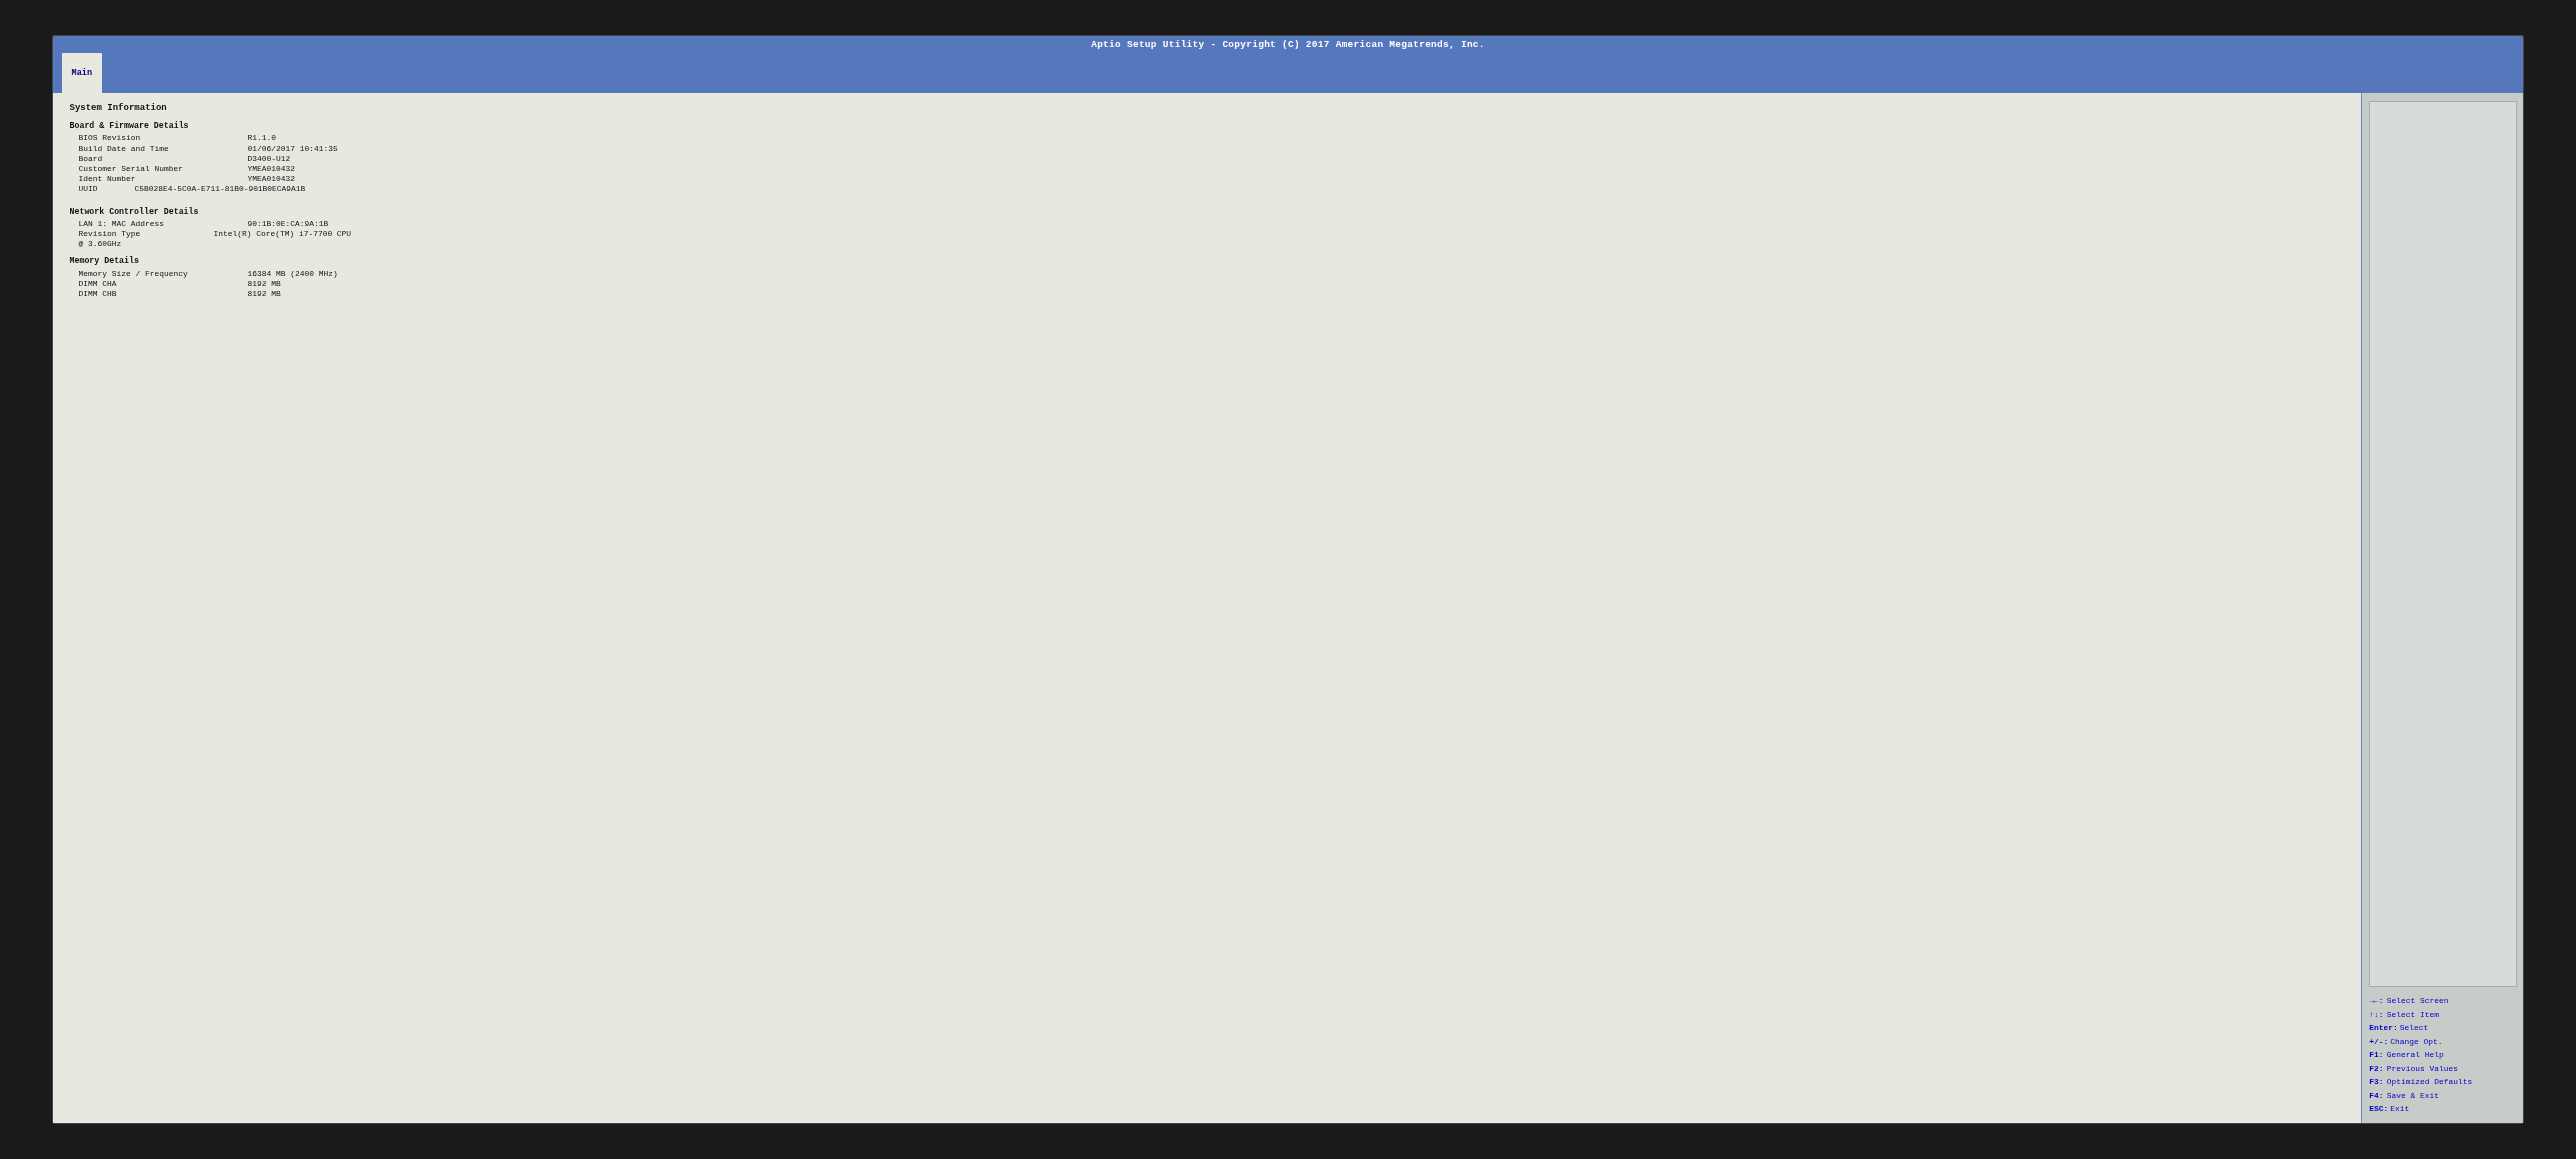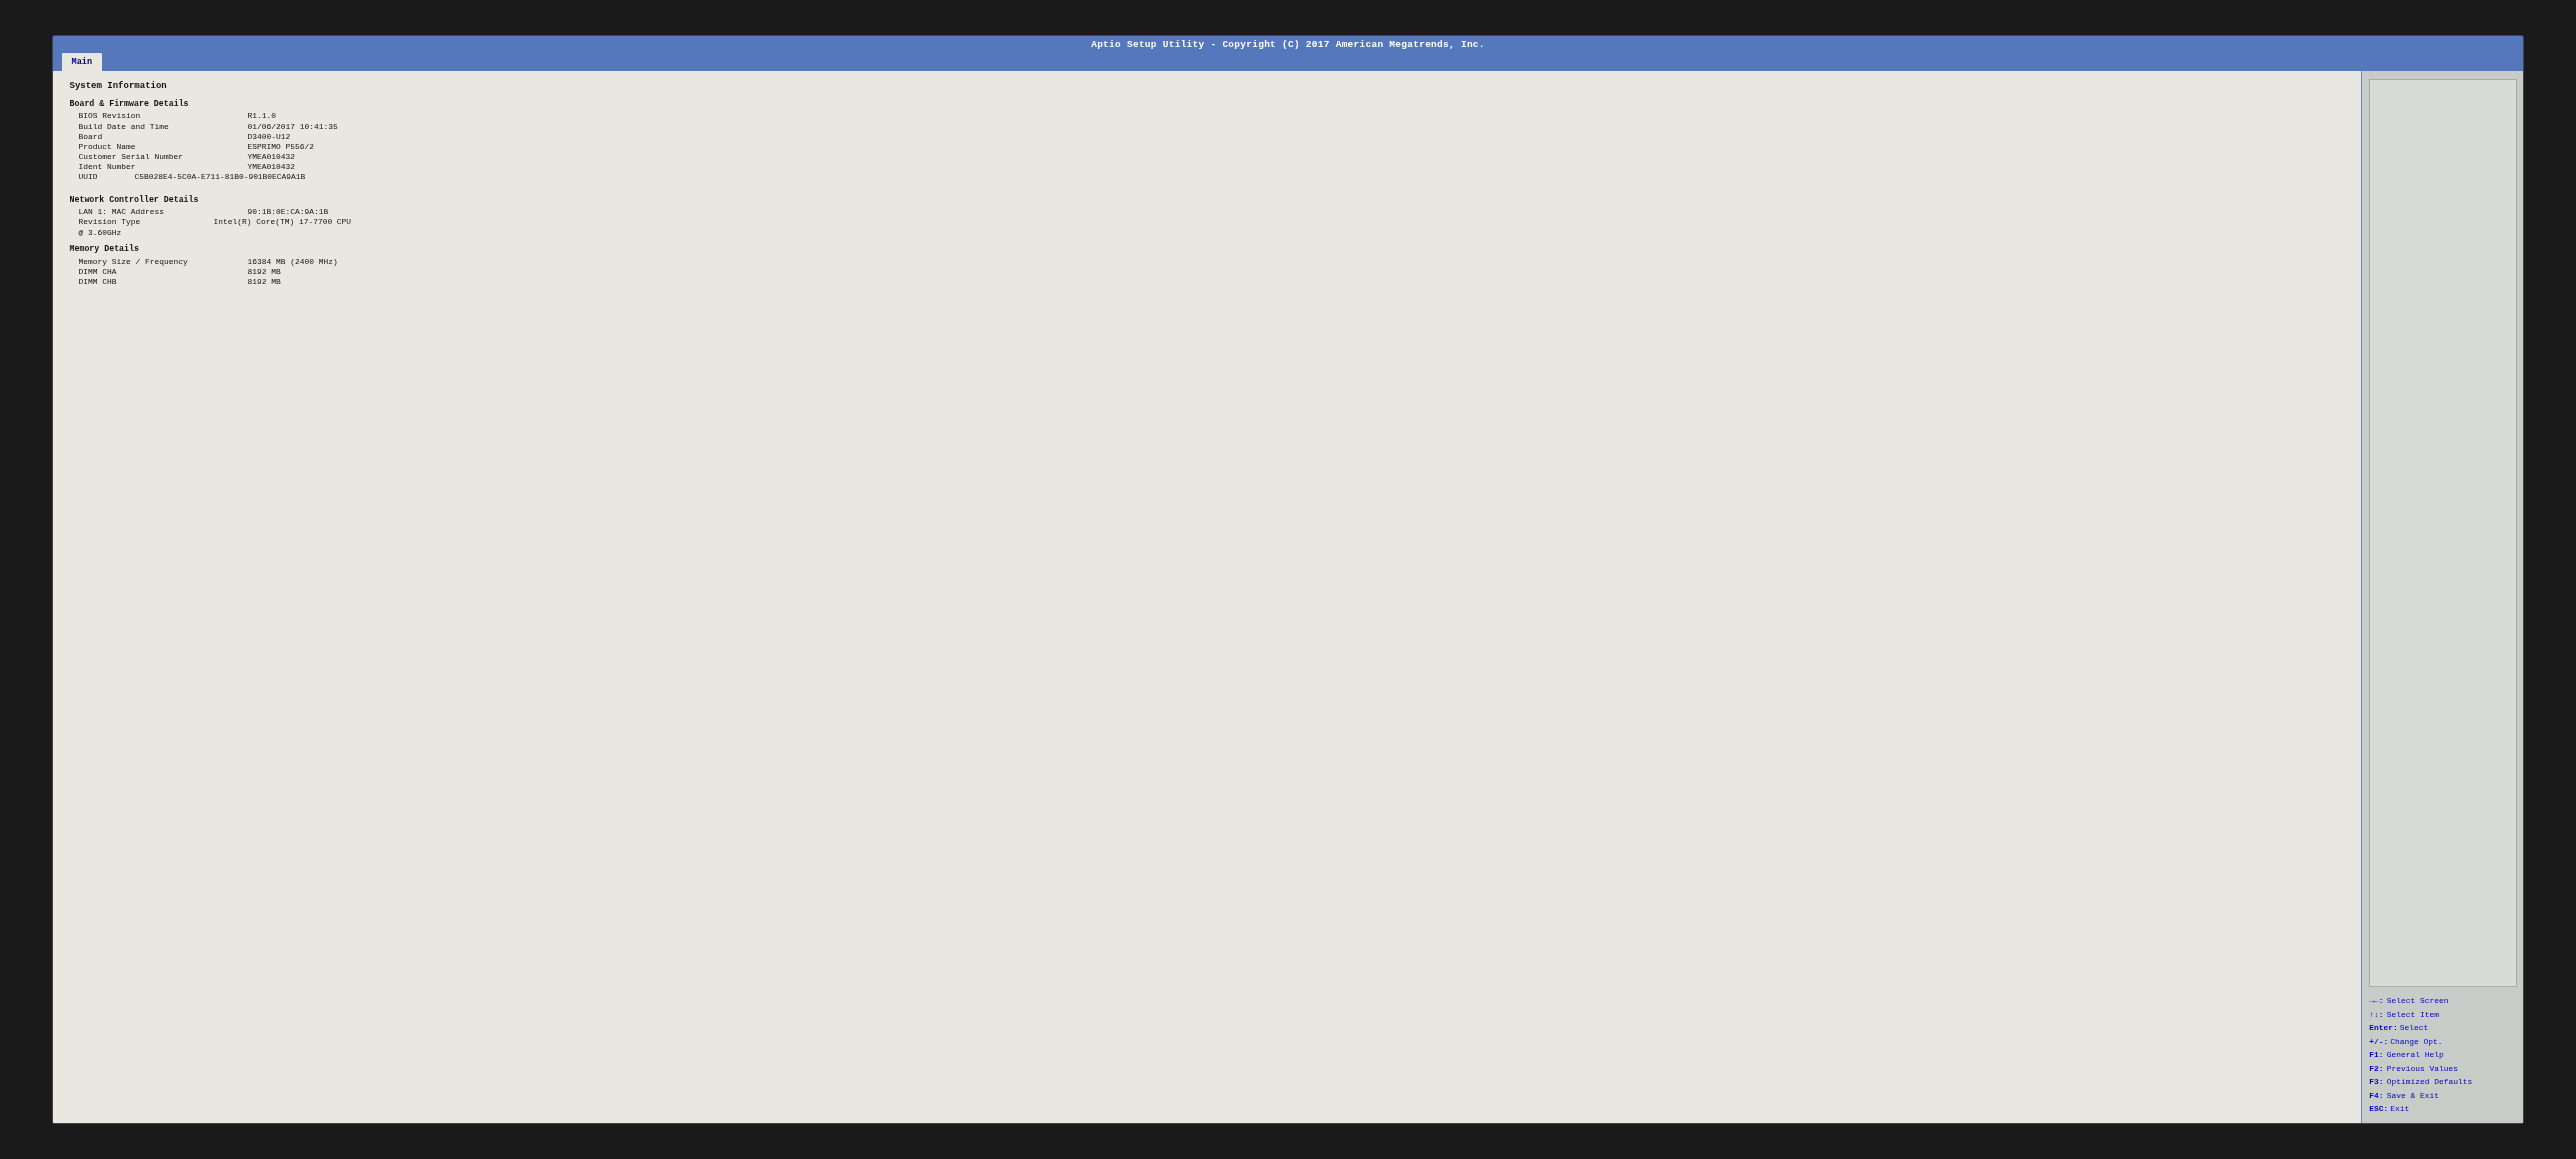--- a/index.html
+++ b/index.html
@@ -46,21 +46,21 @@
       display: flex;
       align-items: flex-end;
       padding: 0 9px;
       flex-shrink: 0;
     }
 
     .tab-active {
       background: #e8e8e0;
       color: #000080;
       font-weight: bold;
-      padding: 4px 10px;
+      padding: 15px 10px;
       font-size: 0.95em;
       border-top-left-radius: 1.1px;
       border-top-right-radius: 1.1px;
     }
 
     .bios-body {
       display: flex;
       flex: 1;
       background: #e8e8e0;
       overflow: hidden;
@@ -205,24 +205,20 @@
       </div>
       <div class="info-row">
         <span class="info-label">Build Date and Time</span>
         <span class="info-value">01/06/2017 10:41:35</span>
       </div>
       <div class="info-row">
         <span class="info-label">Board</span>
         <span class="info-value">D3400-U12</span>
       </div>
       <div class="info-row">
-        <span class="info-label">Product Name</span>
-        <span class="info-value">ESPRIMO P556/2</span>
-      </div>
-      <div class="info-row">
         <span class="info-label">Customer Serial Number</span>
         <span class="info-value">YMEA010432</span>
       </div>
       <div class="info-row">
         <span class="info-label">Ident Number</span>
         <span class="info-value">YMEA010432</span>
       </div>
       <div class="uuid-row">
         <span class="uuid-label">UUID</span>
         <span>C5B028E4-5C0A-E711-81B0-901B0ECA9A1B</span>

